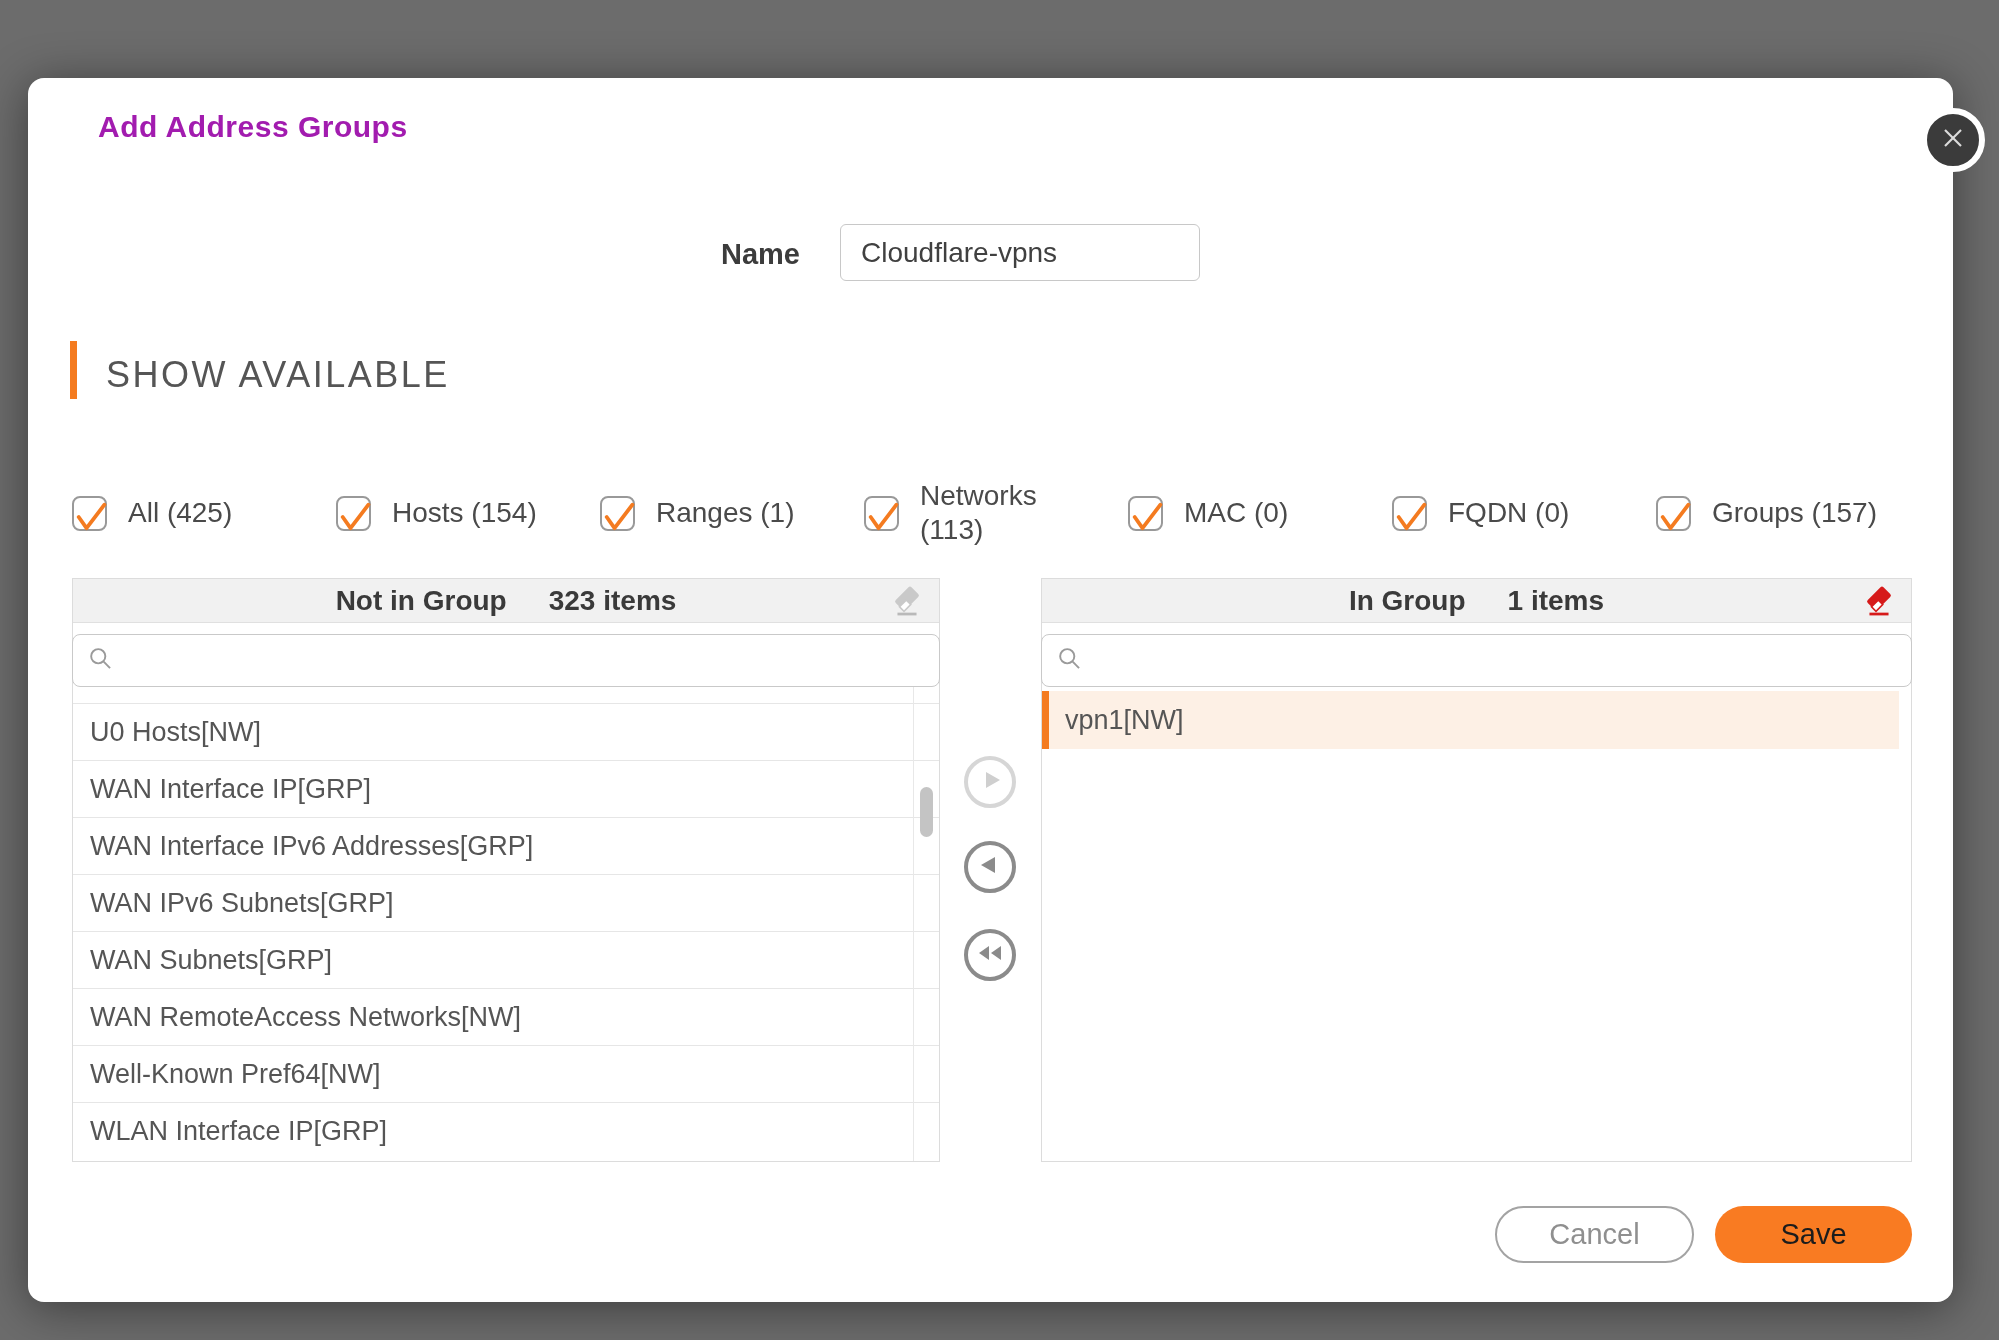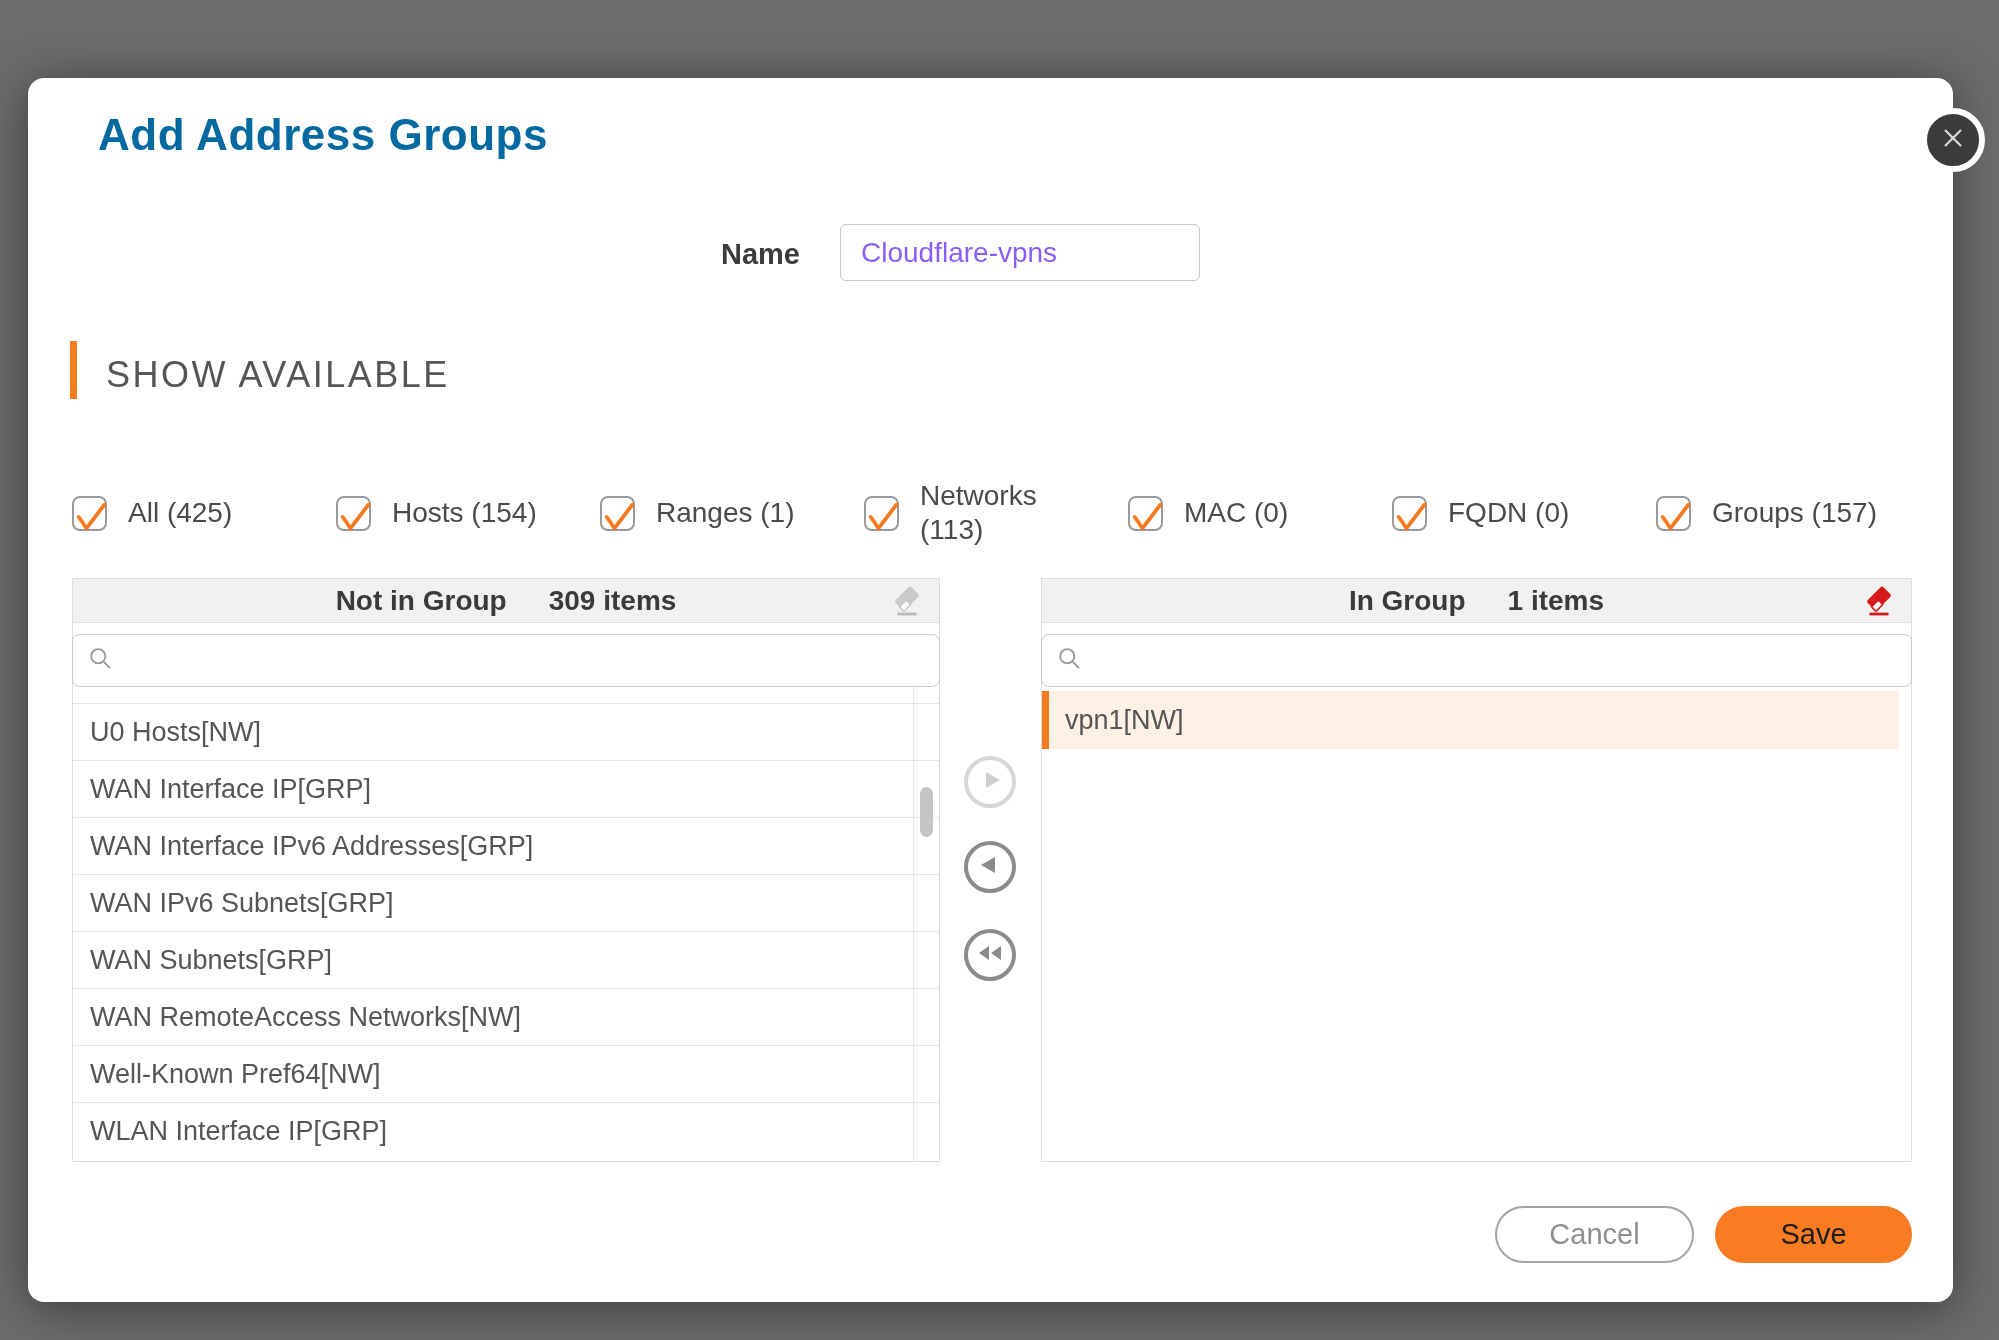--- a/index.html
+++ b/index.html
@@ -18,31 +18,31 @@
   }
   .close-btn {
     position:absolute; top:30px; right:-32px;
     width:64px; height:64px; border-radius:50%;
     background:#3b3b3b; border:6px solid #ffffff;
     display:flex; align-items:center; justify-content:center;
     cursor:pointer;
   }
   .dialog-title {
     position:absolute; left:70px; top:32px;
-    font-size:44px; font-weight:600; color:#0369a1; letter-spacing:0.5px;
+    font-size:30px; font-weight:600; color:#a21caf; letter-spacing:0.5px;
   }
   .name-label {
     position:absolute; left:650px; top:160px; width:122px;
     text-align:right; font-size:29px; font-weight:bold; color:#3c3c3c;
   }
   .name-input {
     position:absolute; left:812px; top:146px; width:360px; height:57px;
     border:1px solid #c8c8c8; border-radius:6px;
     font-family:"Liberation Sans", sans-serif;
-    font-size:28px; color:#8b5cf6; padding:0 20px; outline:none;
+    font-size:28px; color:#404040; padding:0 20px; outline:none;
   }
   .section-bar {
     position:absolute; left:42px; top:263px; width:7px; height:58px;
     background:#F47B20;
   }
   .section-heading {
     position:absolute; left:78px; top:276px;
     font-size:36px; color:#555; letter-spacing:2.5px;
   }
   .filters-row {
@@ -207,21 +207,21 @@
             <polyline points="6,17 13,27 29,6" fill="none" stroke="#F47B20" stroke-width="3.4" stroke-linecap="round" stroke-linejoin="round"></polyline>
           </svg>
         </span>
       <span class="filter-label">Groups (157)</span>
     </div>
   </div>
 
   <div class="panel panel-left">
     <div class="panel-header">
       <span>Not in Group</span>
-      <span>309 items</span>
+      <span>323 items</span>
       <span class="eraser-btn">
         <svg width="34" height="36" viewBox="0 0 32 34">
           <g transform="rotate(-45 16 14)">
             <rect x="5" y="8" width="21" height="13" rx="2" fill="#c9c9c9"></rect>
             <rect x="5" y="15" width="9" height="6" fill="#ffffff" stroke="#c9c9c9" stroke-width="1.5"></rect>
           </g>
           <rect x="7" y="28" width="18" height="2.6" fill="#b9b9b9"></rect>
         </svg>
       </span>
     </div>

